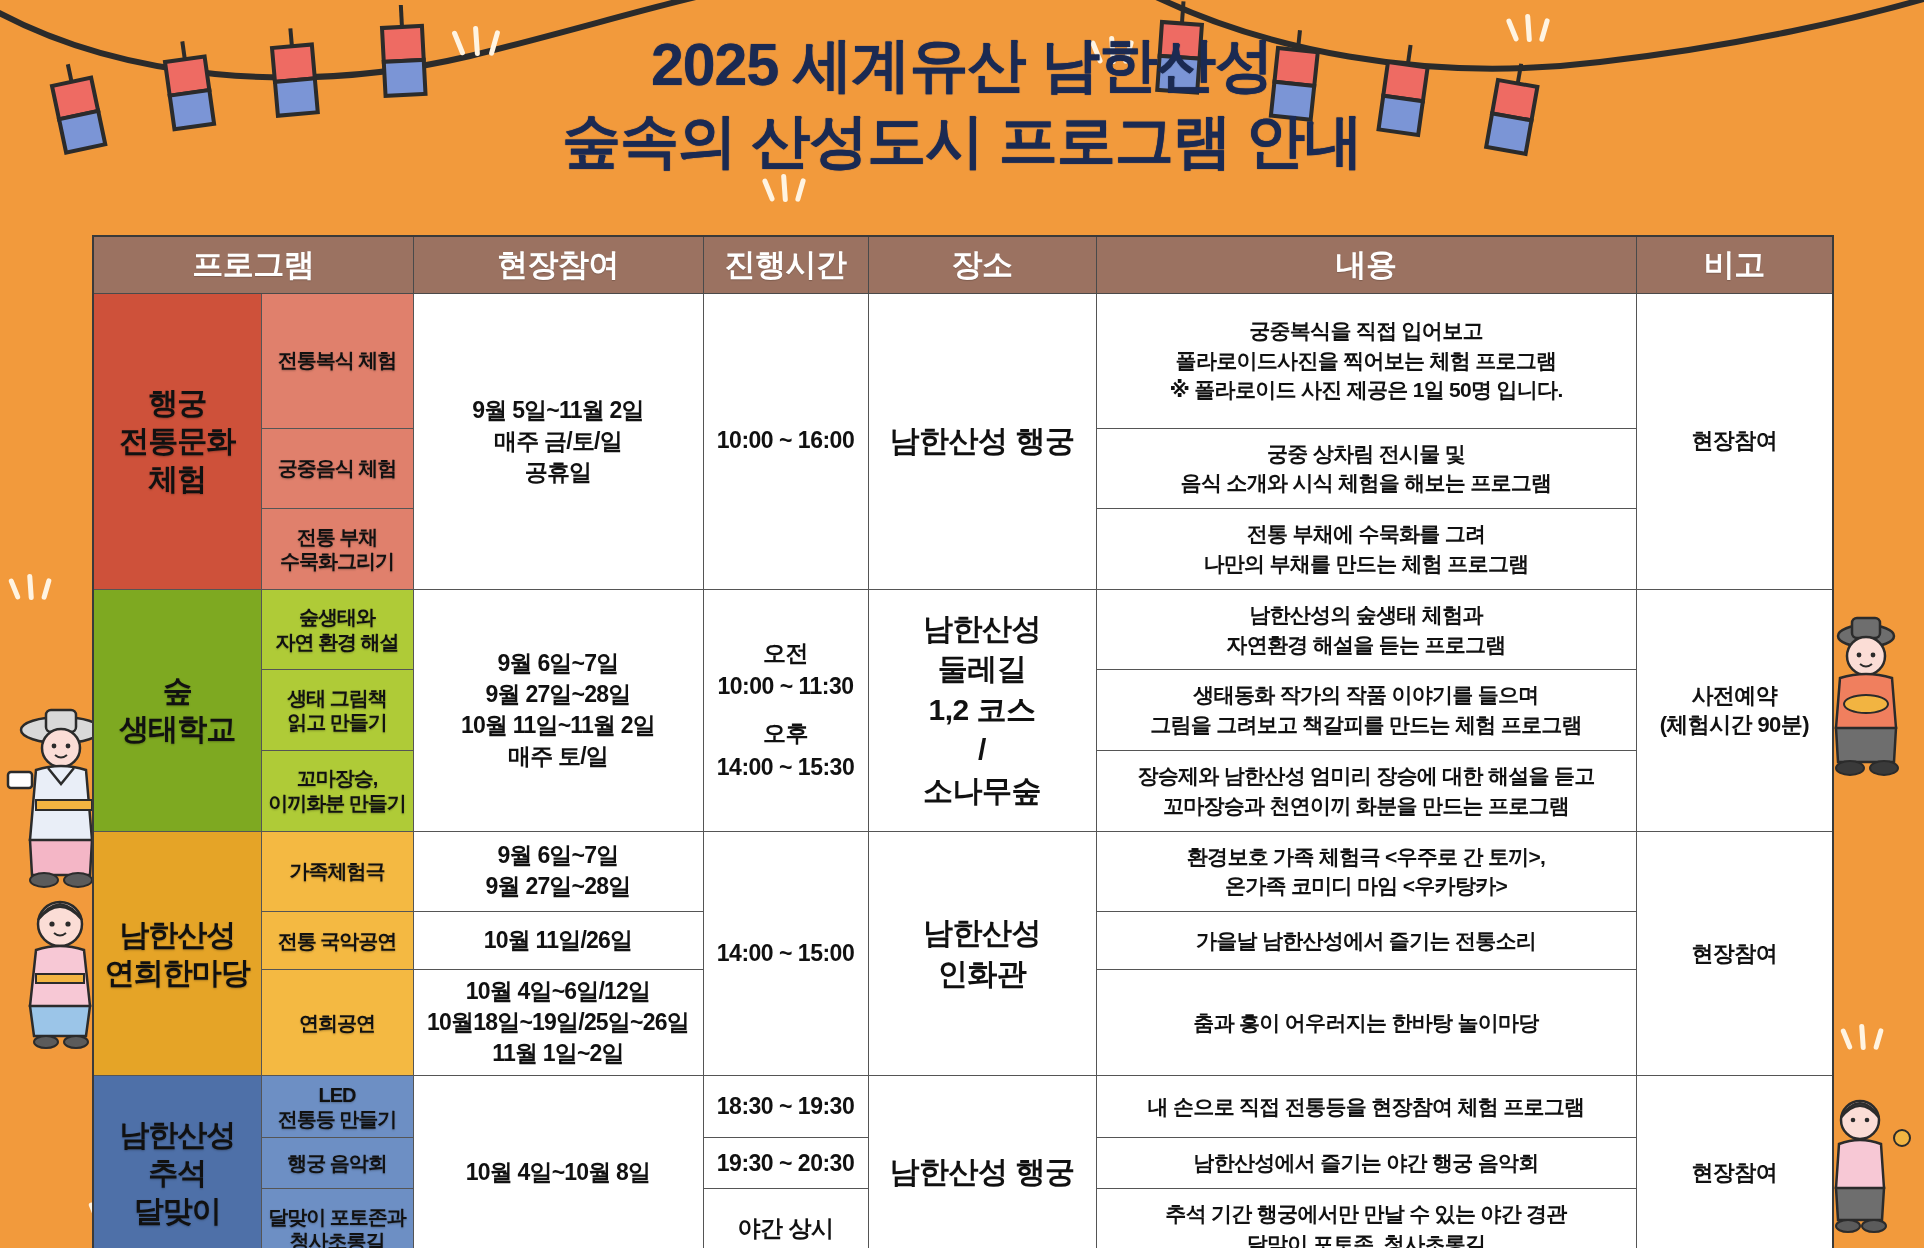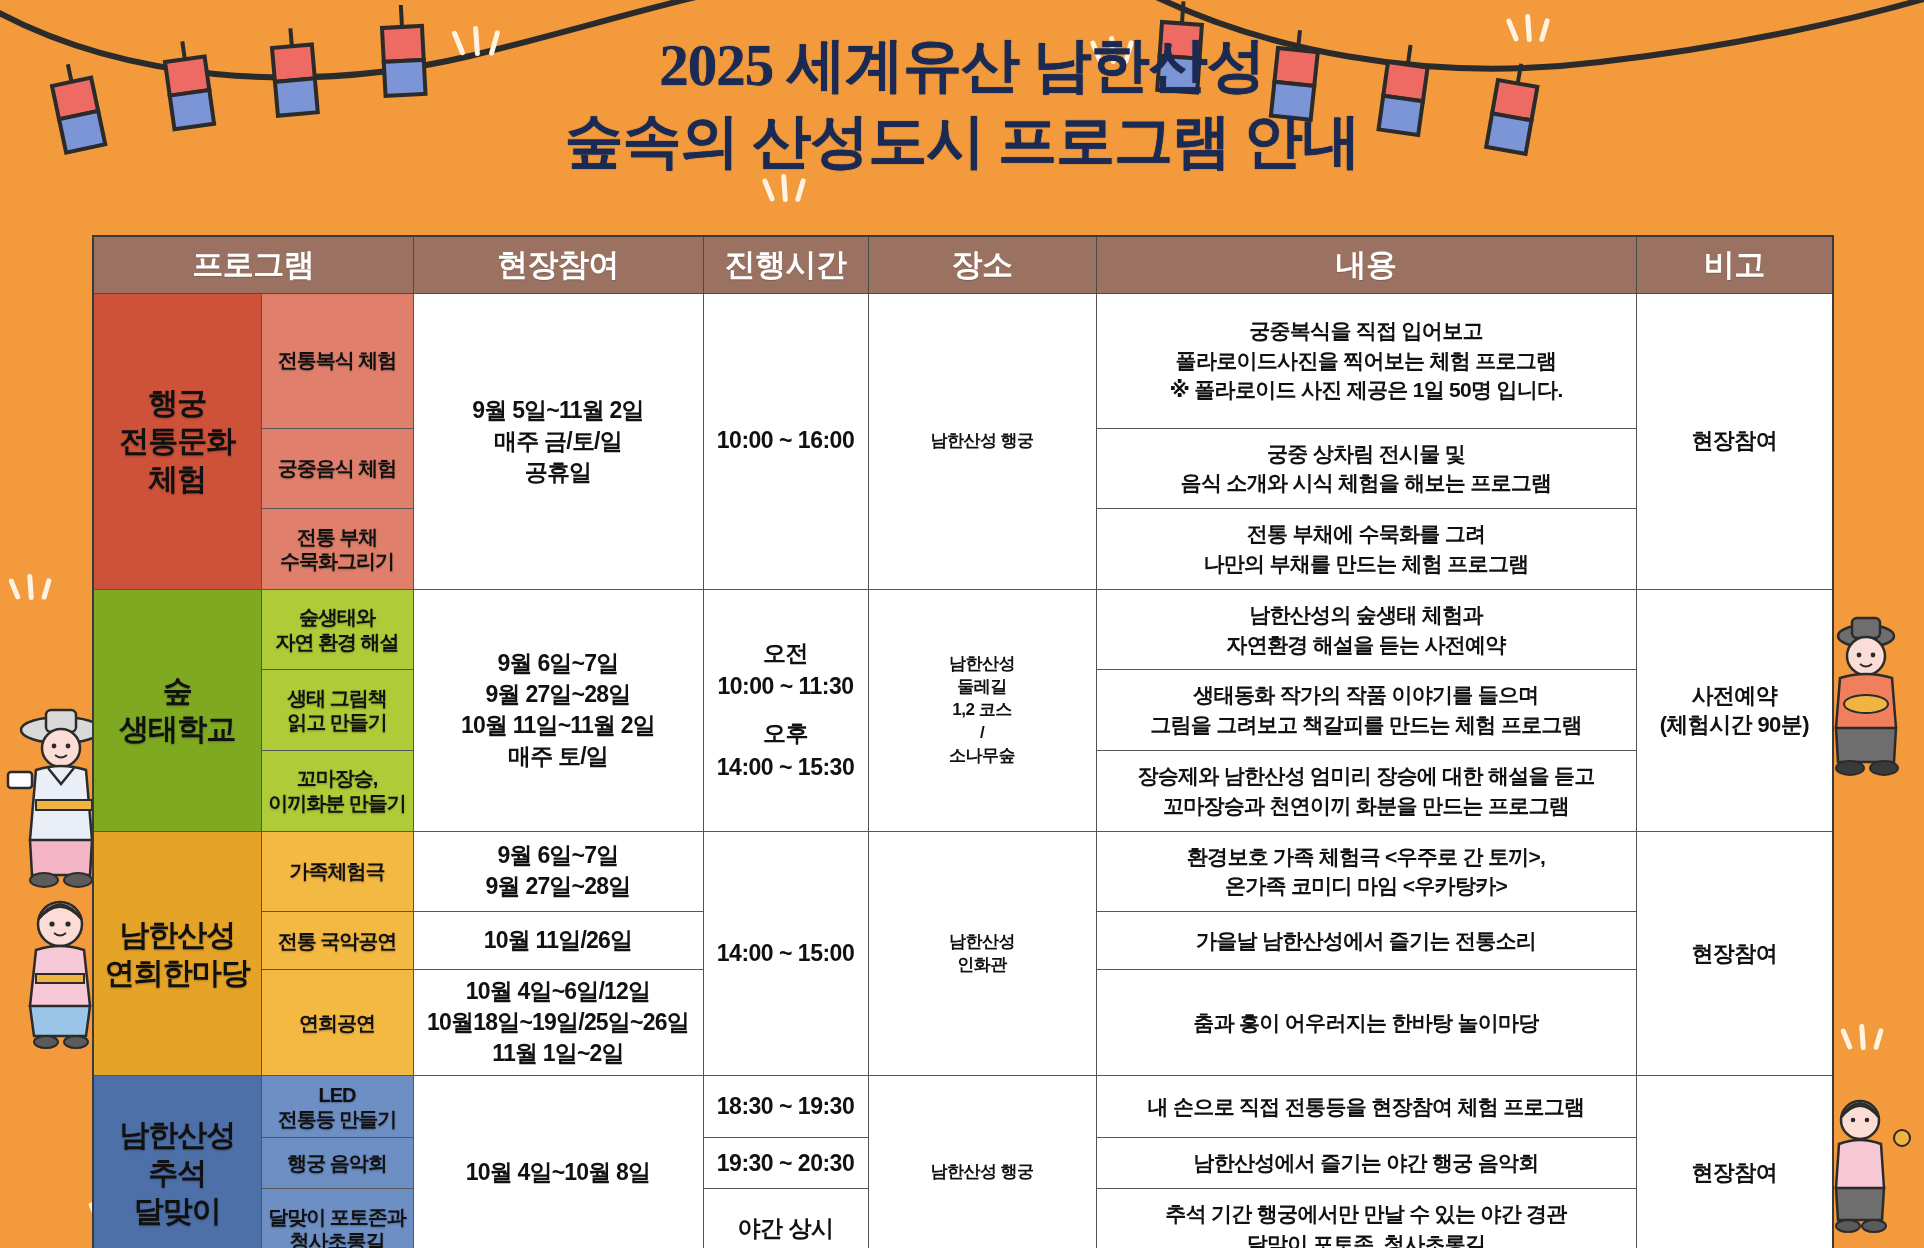--- a/index.html
+++ b/index.html
@@ -20,21 +20,21 @@
   
   .sparkle { position: absolute; pointer-events: none; }
   .sparkle span {
     display: block; position: absolute;
     width: 5px; border-radius: 3px; background: #FFF4E2;
   }
 
   
   .title-wrap {
     position: absolute; top: 28px; left: 0; width: 1924px;
-    text-align: center; z-index: 5; font-family: Liberation Serif, serif;
+    text-align: center; z-index: 5;
   }
   .title-line {
     font-size: 59px; font-weight: 700; color: #1B2A52;
     letter-spacing: -1px; line-height: 1.28;
     text-shadow: 0 0 1px #1B2A52;
   }
 
   
   .table-wrap {
     position: absolute;
@@ -84,21 +84,21 @@
   td.sub-cell {
     color: #ffffff;
     font-size: 20px;
     line-height: 1.22;
     letter-spacing: -1px;
     text-shadow: 0 1px 2px rgba(0,0,0,.25);
     padding: 6px 2px;
   }
   td.date-cell  { font-size: 23px; line-height: 1.35; letter-spacing: -0.8px; padding: 6px 4px; }
   td.time-cell  { font-size: 23px; line-height: 1.45; letter-spacing: -0.5px; padding: 6px 2px; }
-  td.place-cell { font-size: 17px; line-height: 1.35; letter-spacing: -0.5px; padding: 6px 12px; }
+  td.place-cell { font-size: 30px; line-height: 1.35; letter-spacing: -0.5px; padding: 6px 12px; }
   td.desc-cell  { font-size: 21px; line-height: 1.42; letter-spacing: -0.7px; padding: 10px 10px; }
   td.note-cell  { font-size: 22px; line-height: 1.35; letter-spacing: -0.6px; padding: 15px 4px; }
 
   
   .g-red   { background: #CE513A; margin-left: 36px; }
   .s-red   { background: #E0806C; }
   .g-green { background: #7EA921; }
   .s-green { background: #AFCB37; }
   .g-amber { background: #E5A427; }
   .s-amber { background: #F4B942; }
@@ -379,21 +379,21 @@
       </td>
       <td class="place-cell" rowspan="3">
         <div>남한산성</div>
         <div>둘레길</div>
         <div>1,2 코스</div>
         <div>/</div>
         <div>소나무숲</div>
       </td>
       <td class="desc-cell">
         <div>남한산성의 숲생태 체험과</div>
-        <div>자연환경 해설을 듣는 사전예약</div>
+        <div>자연환경 해설을 듣는 프로그램</div>
       </td>
       <td class="note-cell" rowspan="3">
         <div>사전예약</div>
         <div>(체험시간 90분)</div>
       </td>
     </tr>
     <tr class="body-row" style="height:70px;">
       <td class="sub-cell s-green">
         <div>생태 그림책</div>
         <div>읽고 만들기</div>

